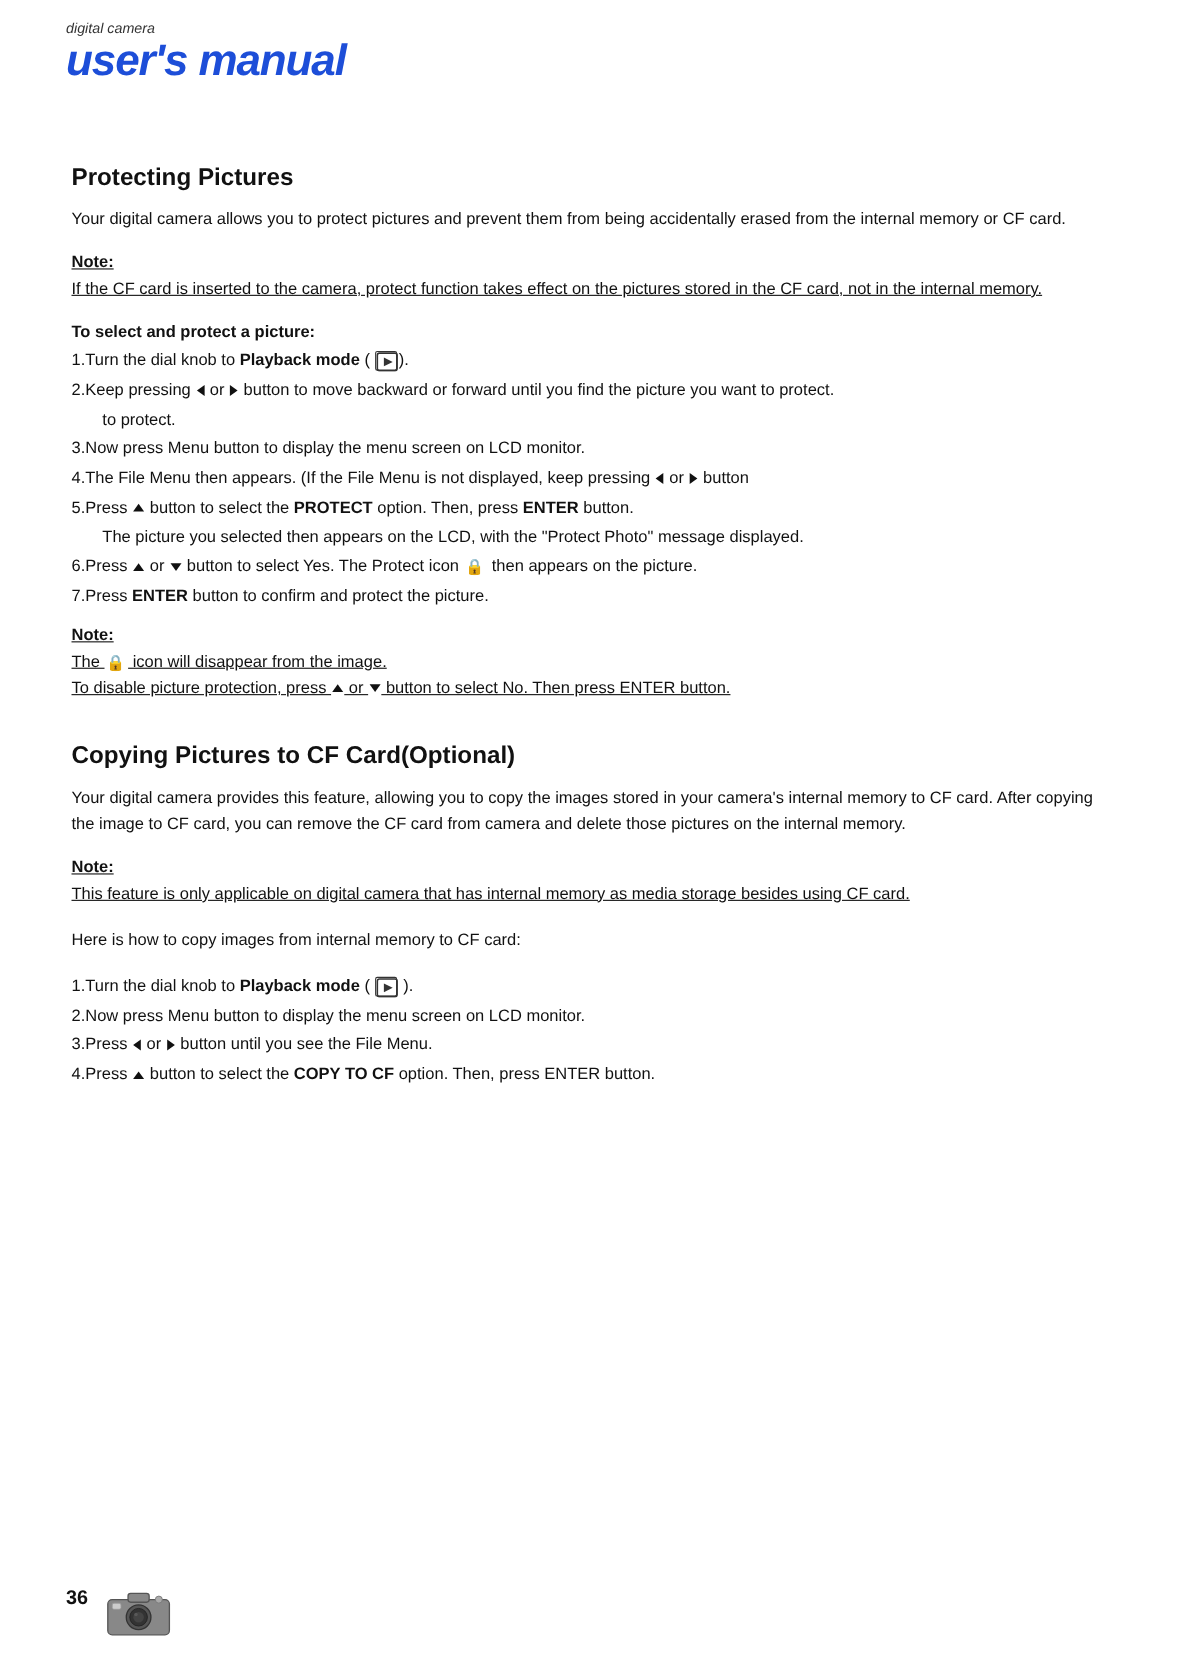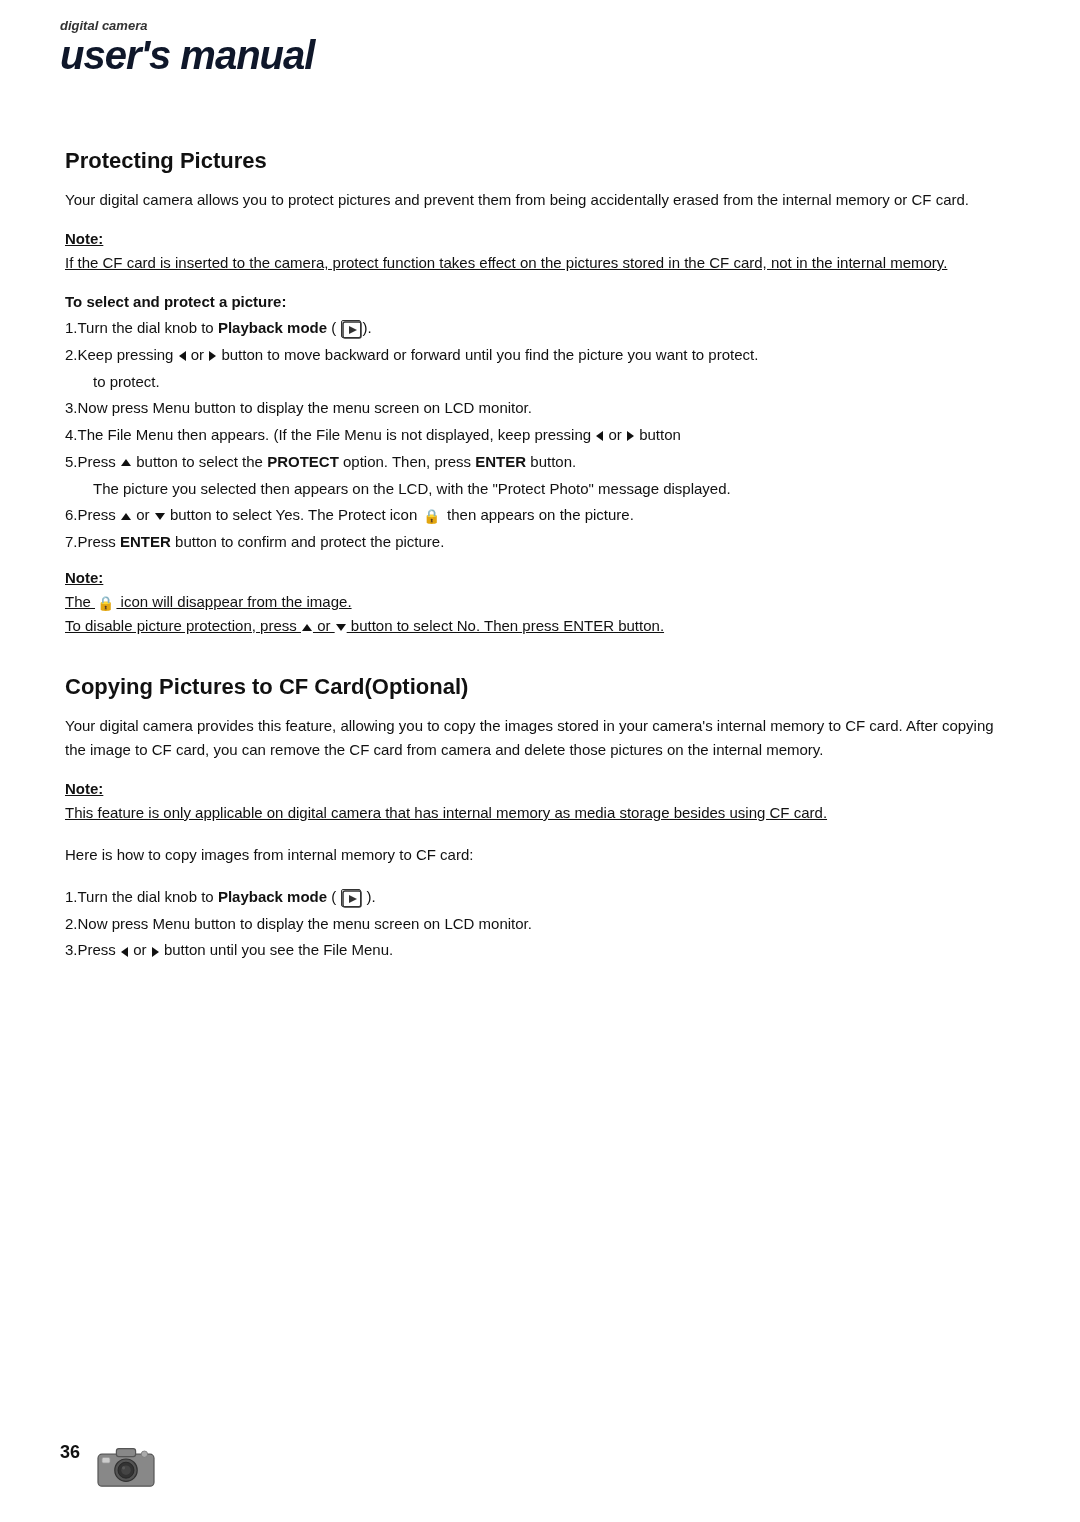--- a/index.html
+++ b/index.html
@@ -20,28 +20,28 @@
     }
 
     .header-top {
       display: flex;
       flex-direction: column;
     }
 
     .brand-small {
       font-size: 13px;
       color: #333;
-      font-weight: bold;
+      font-weight: normal;
       font-style: italic;
     }
 
     .brand-large {
       font-size: 40px;
       font-weight: 900;
-      color: #0f172a;
+      color: #1d4ed8;
       font-style: italic;
       letter-spacing: -1px;
     }
 
     .content {
       padding: 30px 65px 40px 65px;
     }
 
     .section-title {
       font-size: 22px;
@@ -275,20 +275,23 @@
           <polygon points="7,5 15,9 7,13" fill="#333"></polygon>
         </svg>
       </span> ).
     </li>
     <li>
       2.Now press Menu button to display the menu screen on LCD monitor.
     </li>
     <li>
       3.Press <span class="triangle-left"></span> or <span class="triangle-right"></span> button until you see the File Menu.
     </li>
+    <li>
+      4.Press <span class="triangle-up"></span> button to select the <strong>COPY TO CF</strong> option. Then, press ENTER button.
+    </li>
   </ol>
 
 </div>
 
 <div class="footer">
   <span class="page-number">36</span>
   <svg class="camera-icon-svg" viewBox="0 0 80 60" xmlns="http://www.w3.org/2000/svg">
 
     <rect x="5" y="14" width="70" height="40" rx="5" ry="5" fill="#888" stroke="#555" stroke-width="1.5"></rect>
 

